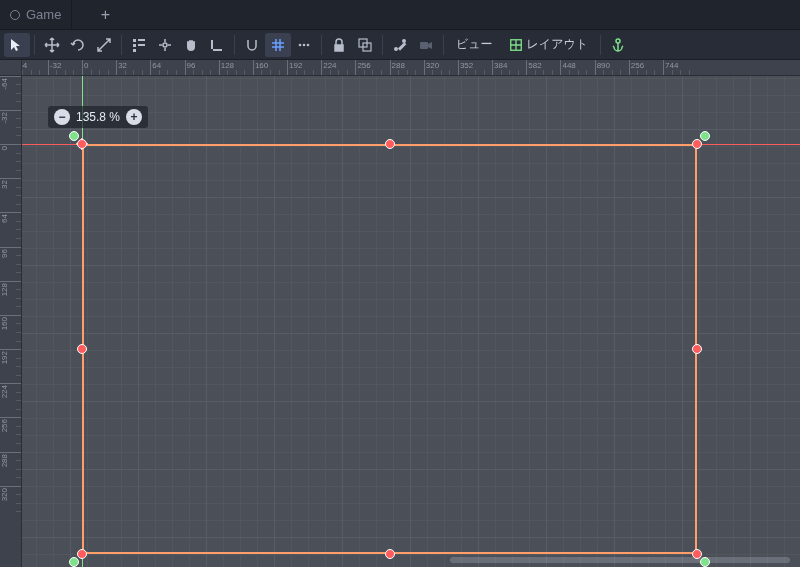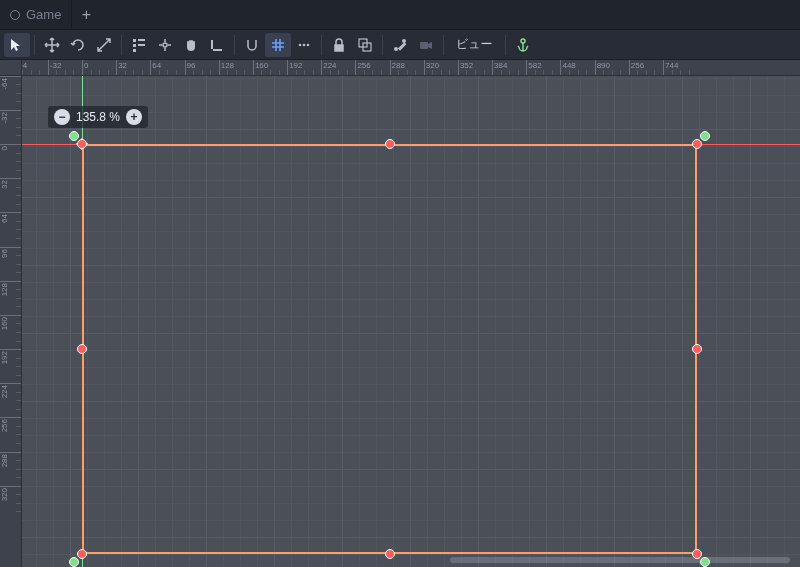--- a/index.html
+++ b/index.html
@@ -1,17 +1,17 @@
 <!DOCTYPE html>
 <html><head>
 <meta charset="utf-8">
 <style>
   * { box-sizing: border-box; margin: 0; padding: 0; }
   html, body { width: 800px; height: 567px; overflow: hidden; background: #2a2f3b; font-family: sans-serif; color: #c8cdd8; }
-  .tabbar { display: flex; align-items: center; height: 30px; background: #20242d; border-bottom: 1px solid #171a21; font-size: 13px; }
+  .tabbar { display: flex; align-items: center; height: 30px; background: #20242d; border-bottom: 1px solid #171a21; font-size: 13px; gap: 19px; }
   .tab { display: flex; align-items: center; height: 100%; padding: 0 10px 0 10px; gap: 6px; border-right: 1px solid #171a21; cursor: pointer; }
   .tab.inactive { background: #20242d; color: #7b8191; }
   .tab.active { background: #2a2f3b; color: #d8dde7; }
   .tab-ring { width: 10px; height: 10px; border: 1.6px solid currentColor; border-radius: 50%; }
   .tab.active .tab-ring { border-color: #7fe28a; }
   .tab-close { font-size: 14px; color: #b7bdca; padding: 0 2px; }
   .tab-add { display: flex; align-items: center; justify-content: center; width: 28px; height: 100%; font-size: 16px; color: #9aa1b2; cursor: pointer; }
   .toolbar { display: flex; align-items: center; height: 30px; background: #272c37; border-bottom: 1px solid #1b1e26; padding: 0 4px; gap: 0; }
   .tbtn { width: 26px; height: 24px; display: flex; align-items: center; justify-content: center; color: #b7bdca; cursor: pointer; border-radius: 3px; }
   .tbtn.active { background: #3a4050; color: #e9edf5; }
@@ -150,20 +150,27 @@
   <div class="tbtn ticon" style="color:#5a6070">
       <svg viewBox="0 0 16 16" fill="currentColor">
         <rect x="2" y="5" width="8" height="7" rx="1"></rect>
         <path d="M10 7 L14 5 L14 12 L10 10 Z"></path>
       </svg>
     </div>
   <div class="tsep"></div>
   <div class="txtbtn">
       <span>ビュー</span>
     </div>
+  <div class="txtbtn green">
+    <svg viewBox="0 0 16 16" stroke="currentColor" fill="none" stroke-width="1.5" width="14" height="14" style="margin-right:4px">
+        <rect x="2" y="2" width="12" height="12"></rect>
+        <path d="M8 2 L8 14 M2 8 L14 8"></path>
+      </svg>
+    <span>レイアウト</span>
+  </div>
   <div class="tsep"></div>
   <div class="tbtn ticon" style="color:#7fe28a">
       <svg viewBox="0 0 16 16" stroke="currentColor" fill="none" stroke-width="1.5">
         <circle cx="8" cy="4" r="2"></circle>
         <path d="M8 6 L8 14 M4 10 A4 4 0 0 0 12 10 M4 10 L3 9 M12 10 L13 9"></path>
       </svg>
     </div>
 </div>
 
 <div class="editor">

